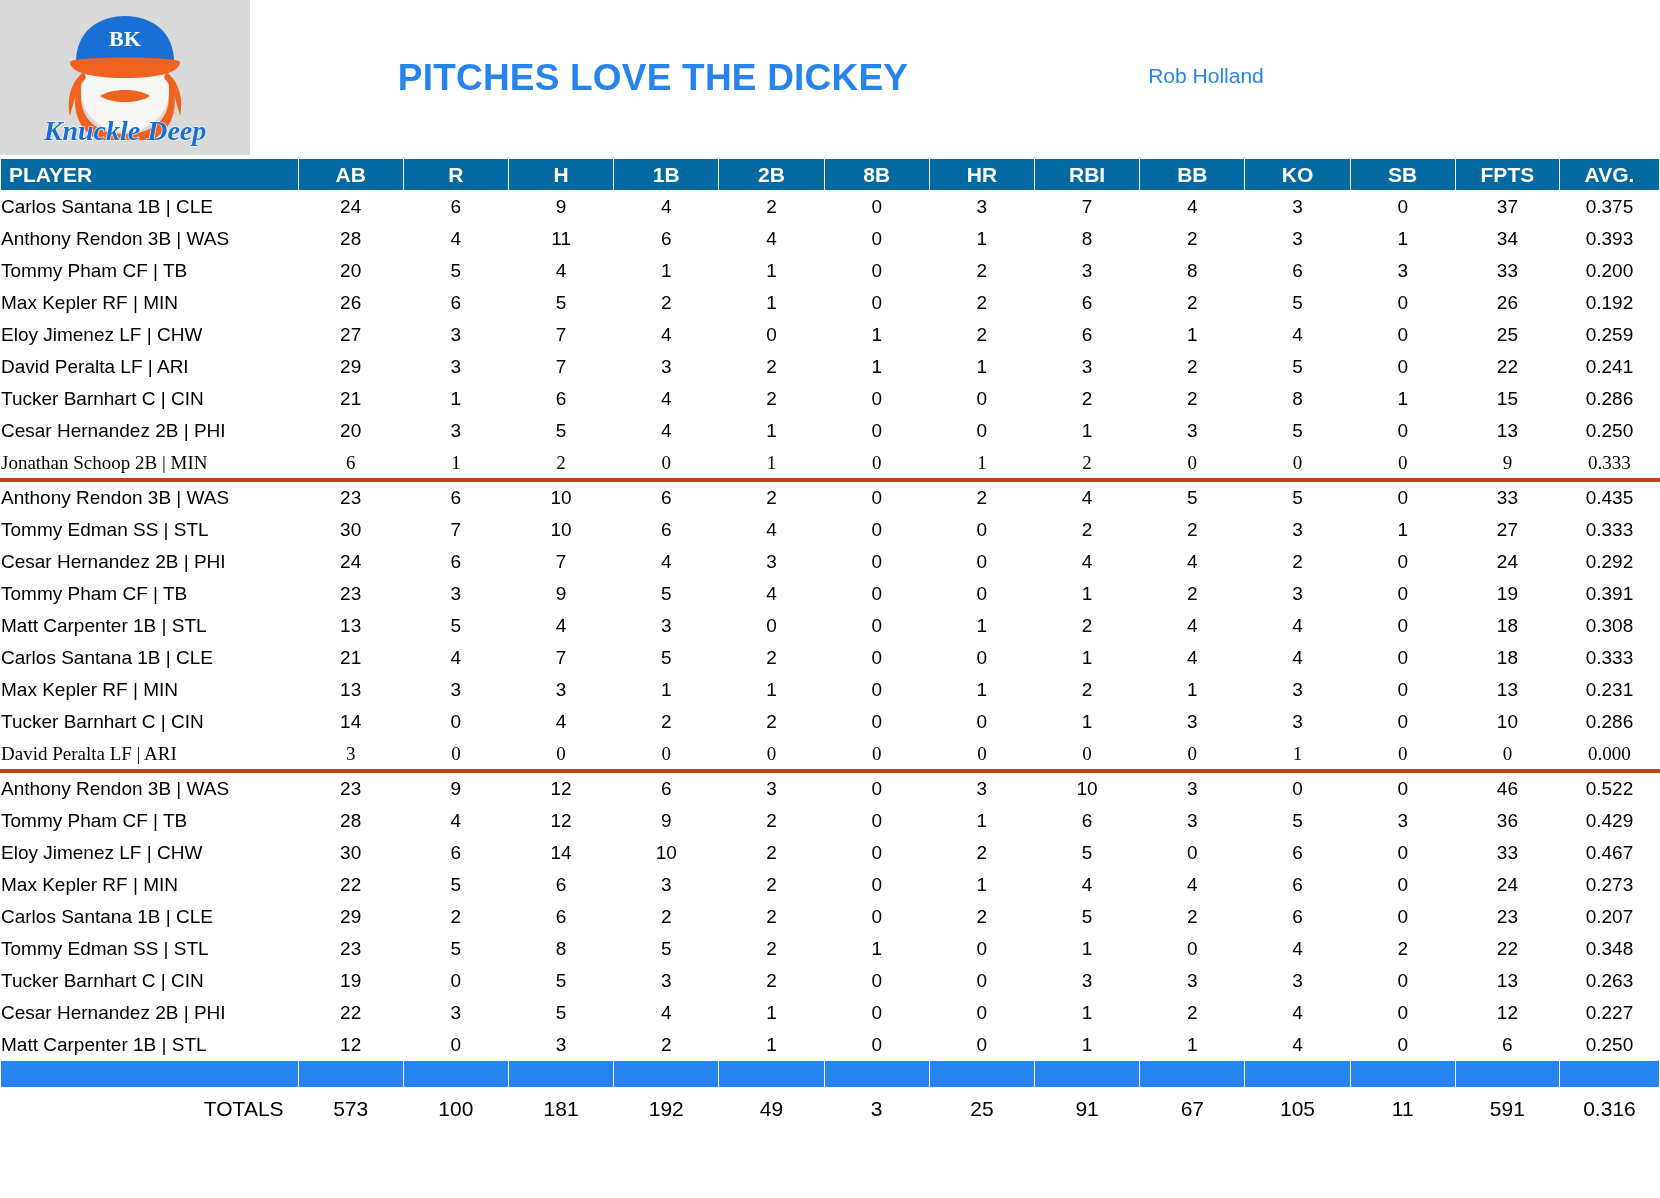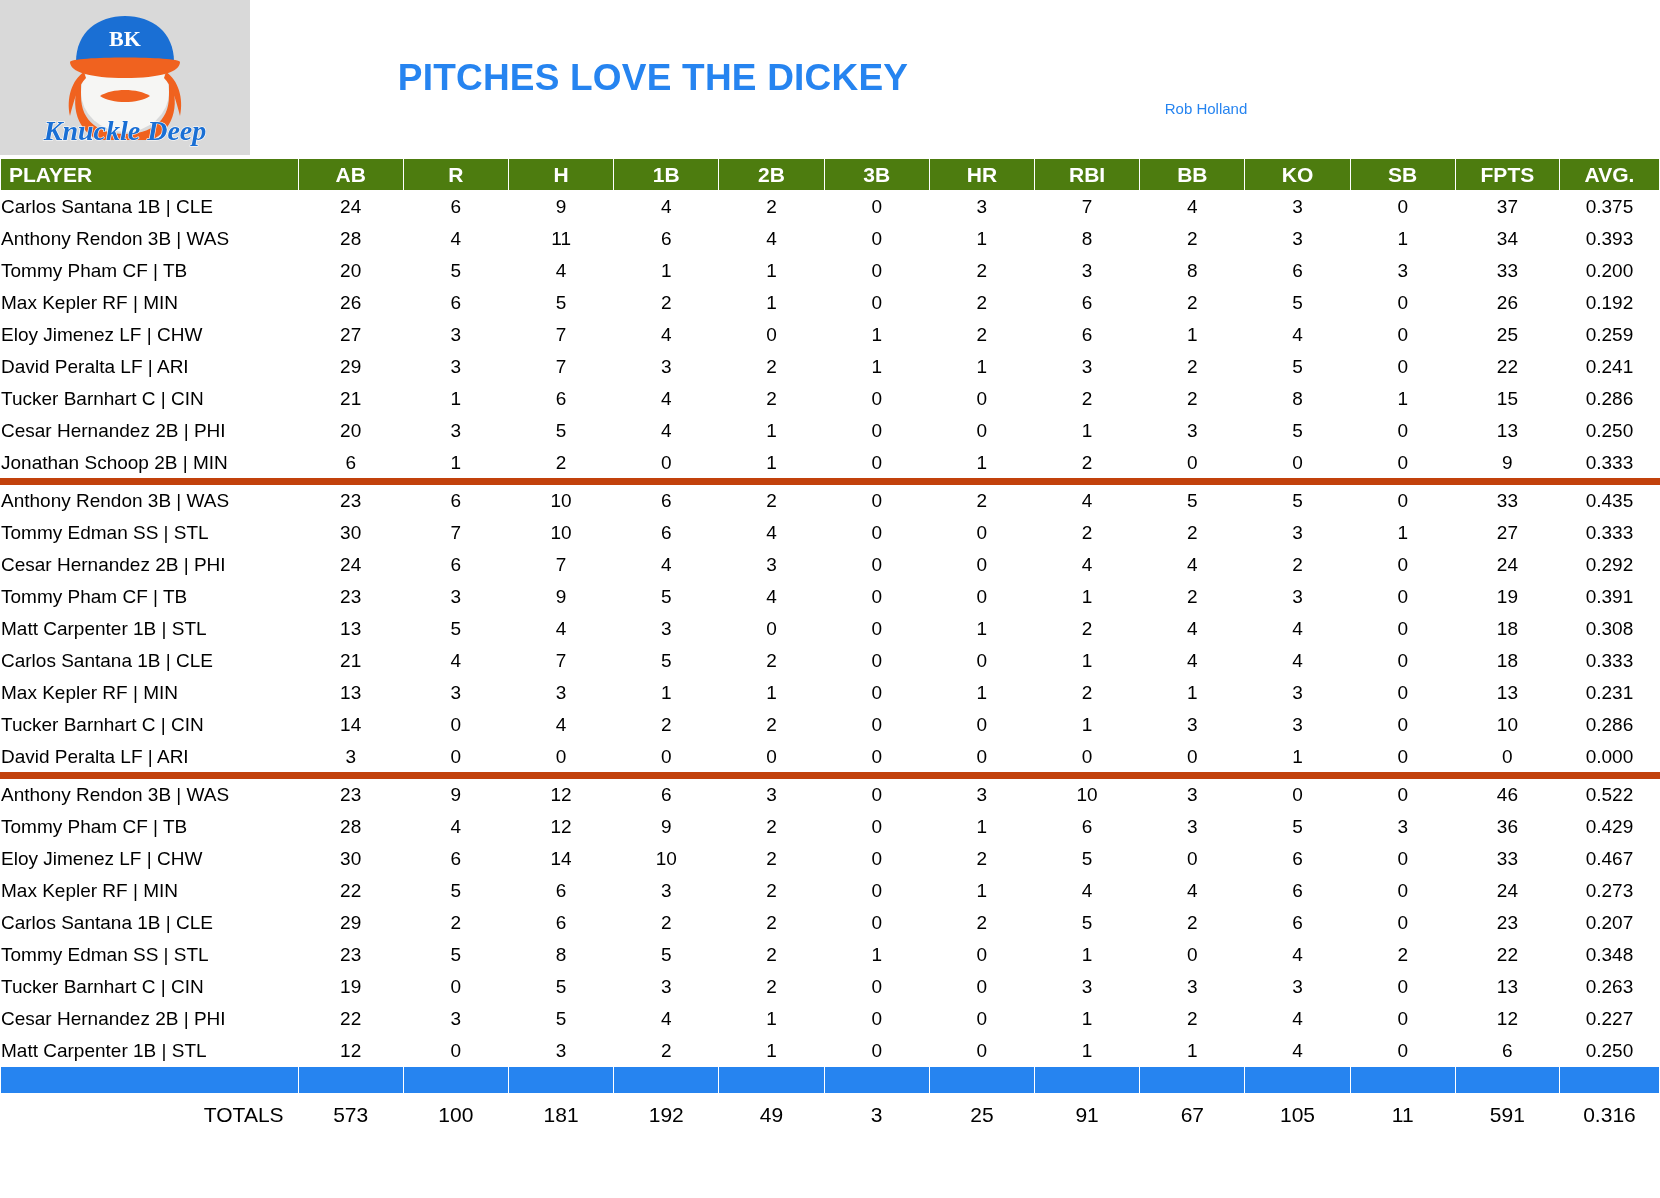--- a/index.html
+++ b/index.html
@@ -52,23 +52,23 @@
     color: #2684f0;
     font-size: 37px;
     font-weight: bold;
     letter-spacing: 0.2px;
     white-space: nowrap;
     text-align: center;
   }
   .owner {
     flex: 0 0 300px;
     color: #2684f0;
-    font-size: 15px;
+    font-size: 21px;
     text-align: center;
-    padding-top: 100px;
+    padding-top: 64px;
     box-sizing: border-box;
     white-space: nowrap;
   }
 
   
   table.stats {
     border-collapse: collapse;
     width: 1660px;
     table-layout: fixed;
     font-size: 19px;
@@ -76,21 +76,21 @@
   table.stats th, table.stats td {
     border: 1px solid #ffffff;
     padding: 0;
     height: 31px;
     line-height: 31px;
     text-align: center;
     white-space: nowrap;
     overflow: hidden;
   }
   thead th {
-    background: #4d7c0f;
+    background: #0369a1;
     color: #ffffff;
     font-weight: bold;
     font-size: 21px;
     height: 38px;
     line-height: 38px;
     border-left: 1px solid #ffffff;
     border-right: 1px solid #ffffff;
     border-top: none;
     border-bottom: none;
   }
@@ -103,21 +103,22 @@
     border-top: 1px solid #cfcfcf;
     border-bottom: 1px solid #cfcfcf;
     border-left: none;
     border-right: none;
   }
   tbody td.player {
     text-align: left;
     font-size: 19px;
   }
   tbody tr.group-end td {
-    border-bottom: 7px solid #c2410c;
+    border-bottom: 4px solid #c2410c;
+    font-family: Liberation Serif, serif;
   }
   tbody tr.spacer td {
     background: #2684f0;
     height: 26px;
     border: 1px solid #ffffff;
     border-top: 1px solid #ffffff;
     border-bottom: 1px solid #ffffff;
   }
   tbody tr.totals td {
     border-top: none;
@@ -191,21 +192,21 @@
         <col class="c-avg">
     </colgroup>
     <thead>
       <tr>
         <th class="player-col">PLAYER</th>
         <th>AB</th>
         <th>R</th>
         <th>H</th>
         <th>1B</th>
         <th>2B</th>
-        <th>3B</th>
+        <th>8B</th>
         <th>HR</th>
         <th>RBI</th>
         <th>BB</th>
         <th>KO</th>
         <th>SB</th>
         <th>FPTS</th>
         <th>AVG.</th>
       </tr>
     </thead>
     <tbody id="stats-body">

